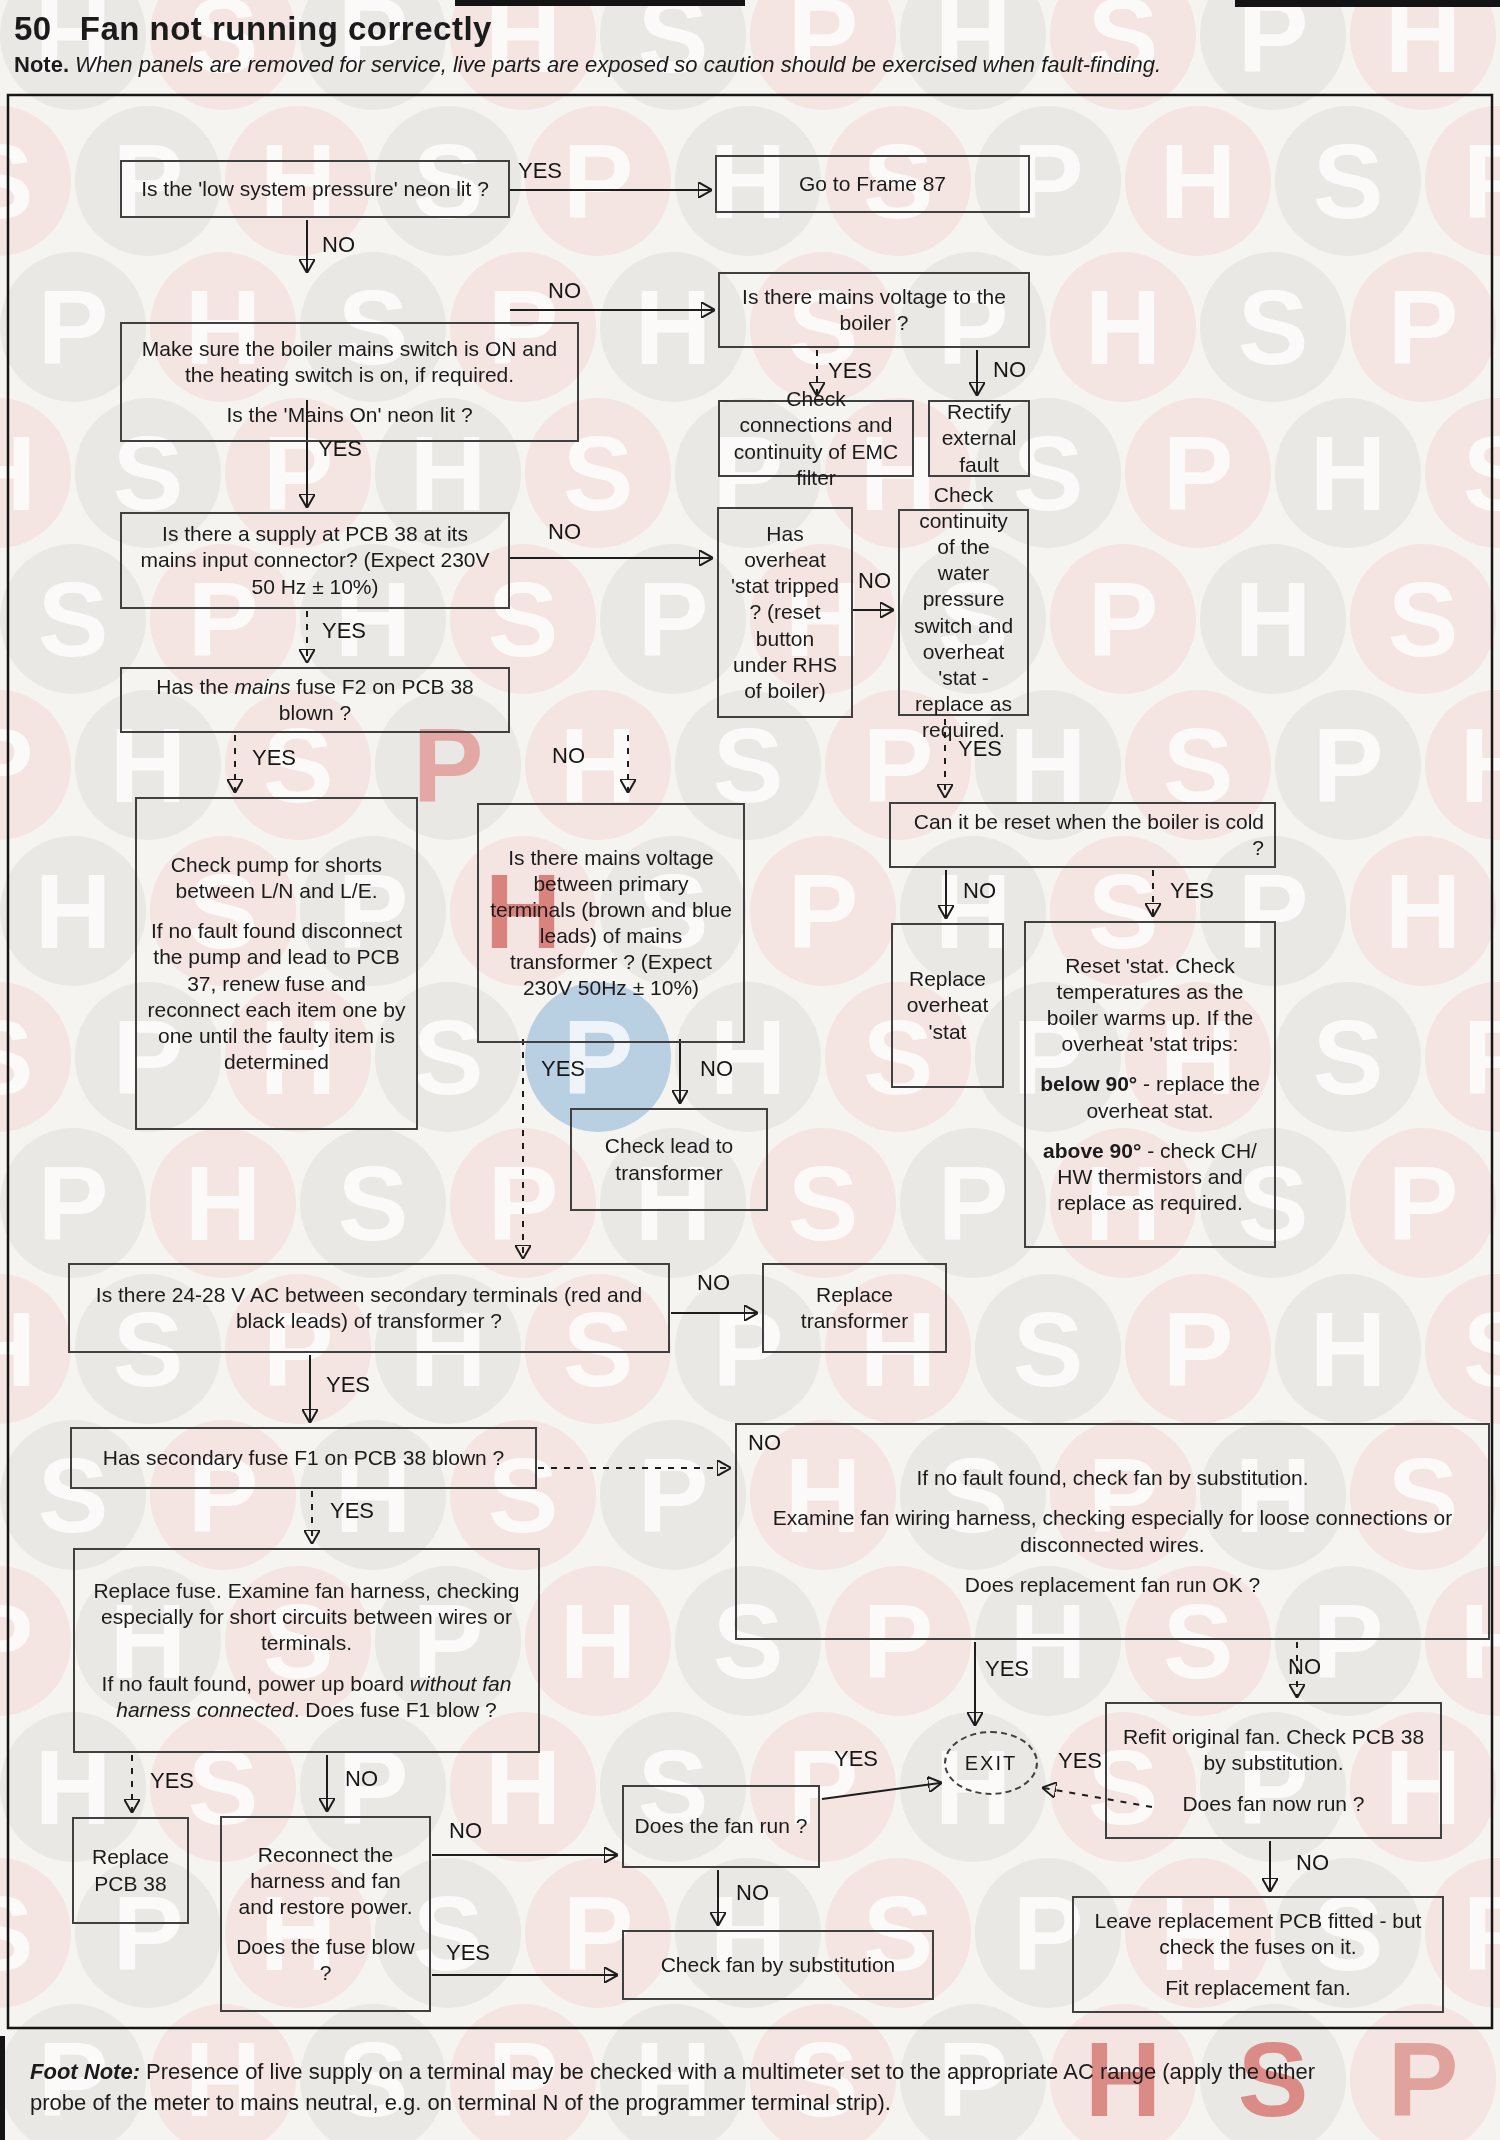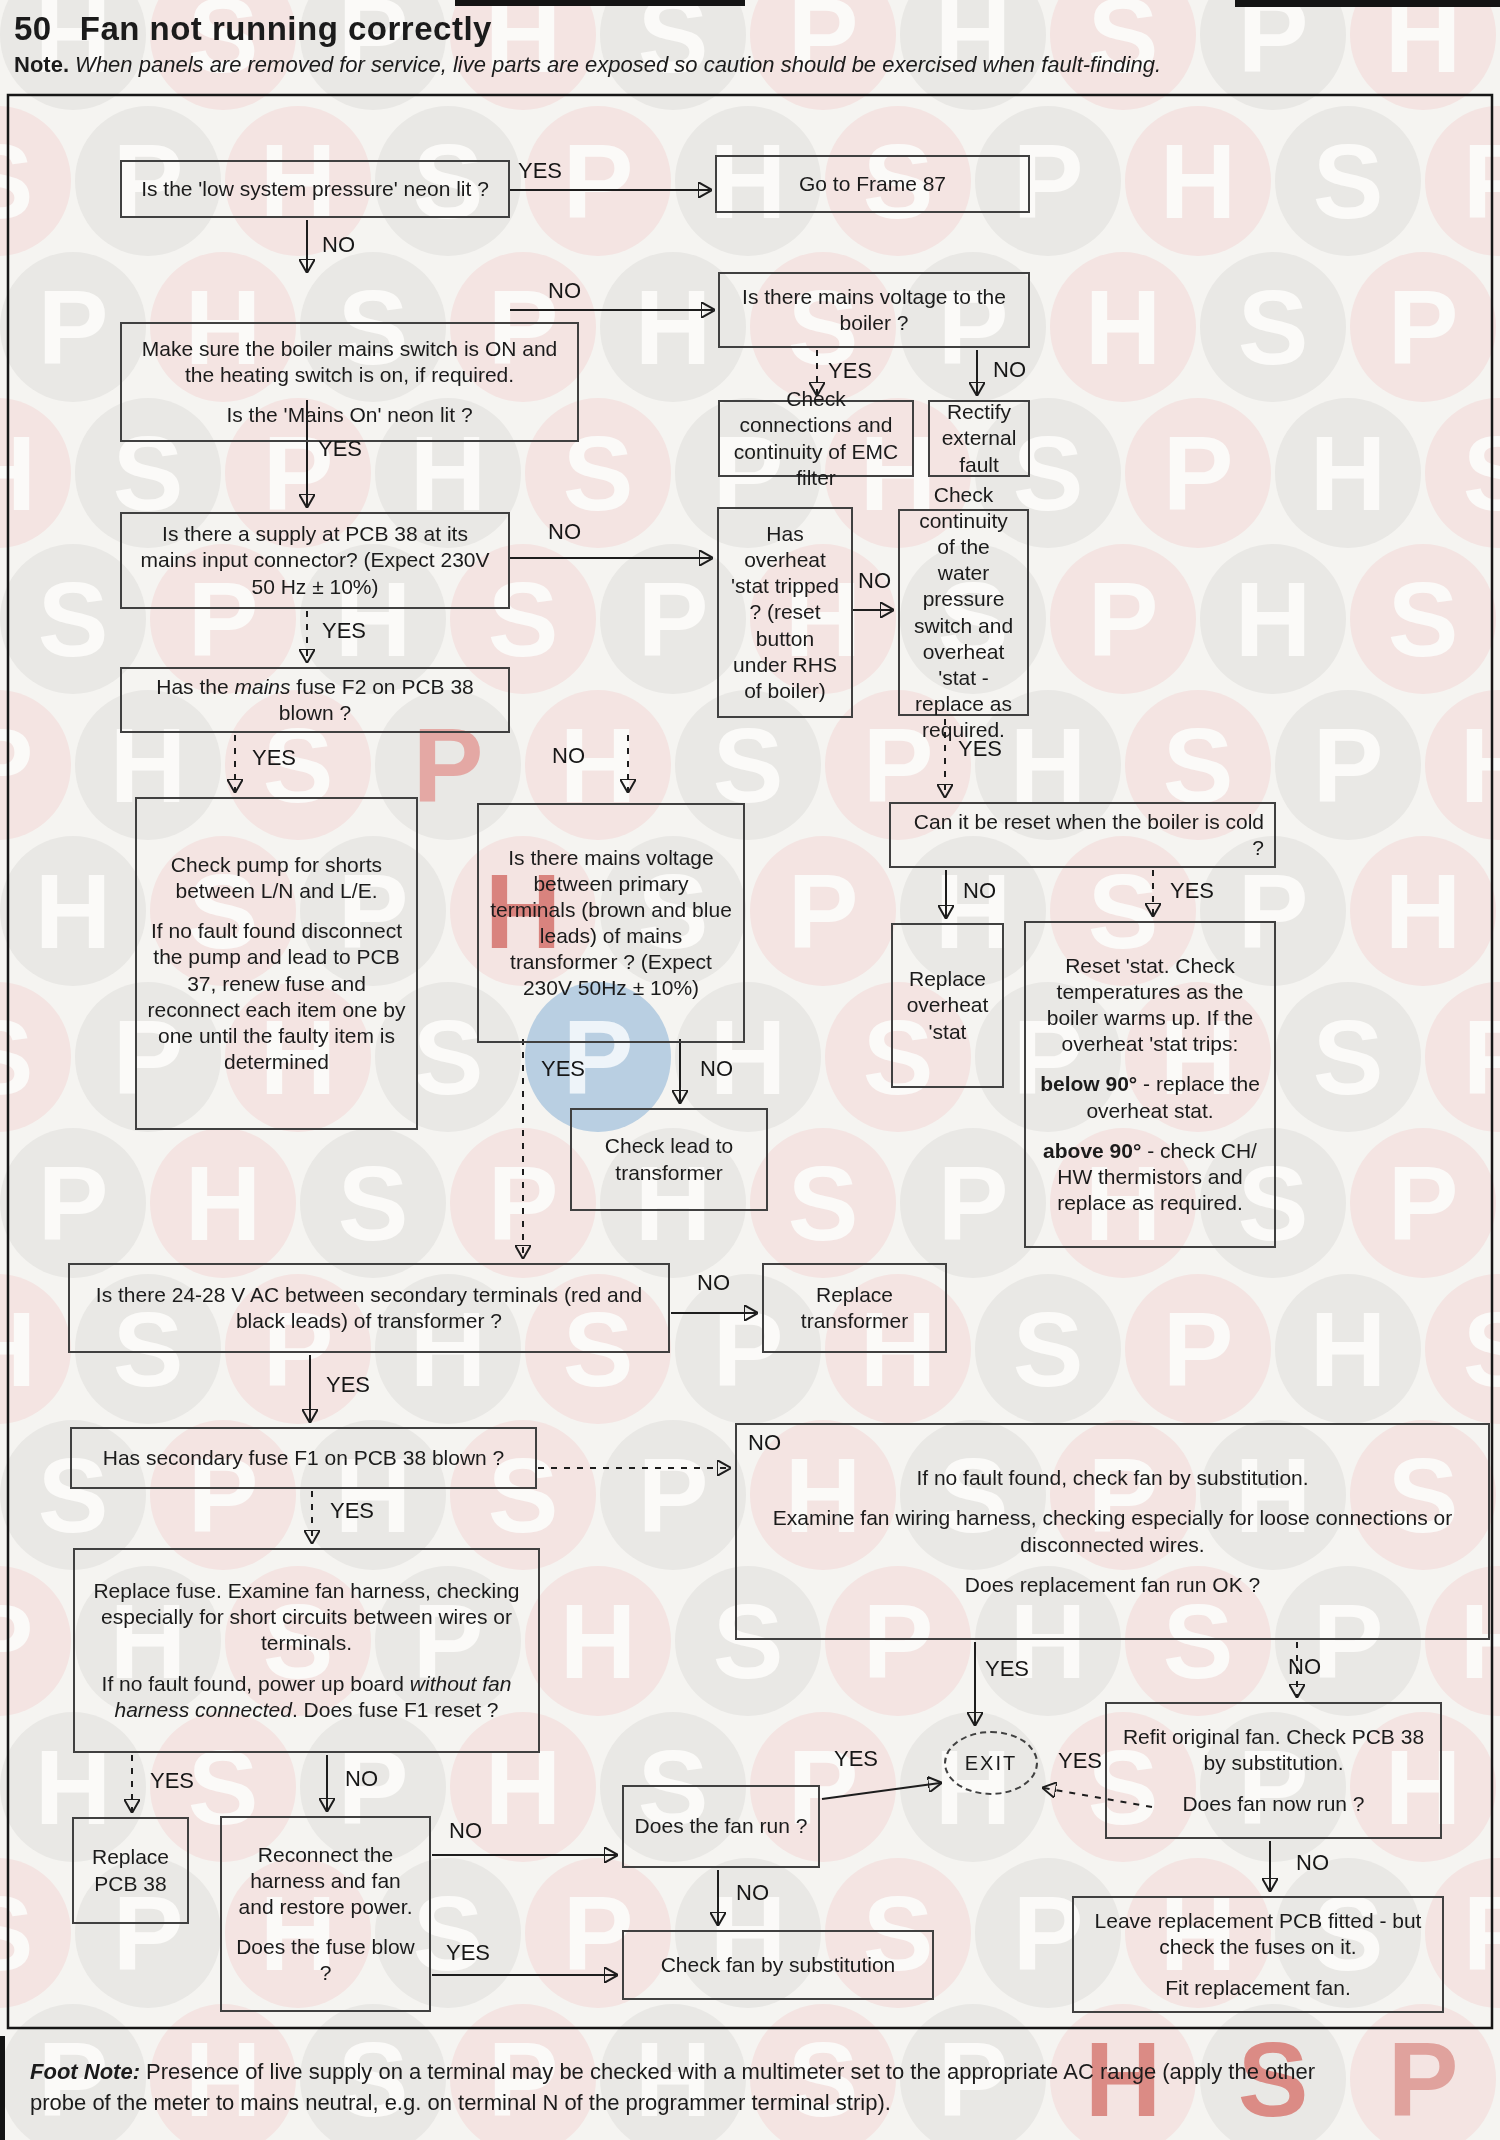--- a/index.html
+++ b/index.html
@@ -324,21 +324,21 @@
       <div class="node" style="left: 70px; top: 1427px; width: 467px; height: 62px;">
         <p><span>Has secondary fuse F1 on PCB 38 blown ?</span></p>
       </div>
       <div class="node" style="left: 735px; top: 1423px; width: 755px; height: 217px;">
         <p><span>If no fault found, check fan by substitution.</span></p>
         <p><span>Examine fan wiring harness, checking especially for loose connections or disconnected wires.</span></p>
         <p><span>Does replacement fan run OK ?</span></p>
       </div>
       <div class="node" style="left: 73px; top: 1548px; width: 467px; height: 205px;">
         <p><span>Replace fuse. Examine fan harness, checking especially for short circuits between wires or terminals.</span></p>
-        <p><span>If no fault found, power up board </span><span class="it">without fan harness connected</span><span>.  Does fuse F1 reset ?</span></p>
+        <p><span>If no fault found, power up board </span><span class="it">without fan harness connected</span><span>.  Does fuse F1 blow ?</span></p>
       </div>
       <div class="node" style="left: 72px; top: 1817px; width: 117px; height: 107px;">
         <p><span>Replace PCB 38</span></p>
       </div>
       <div class="node" style="left: 220px; top: 1816px; width: 211px; height: 196px;">
         <p><span>Reconnect the harness and fan and restore power.</span></p>
         <p><span>Does the fuse blow ?</span></p>
       </div>
       <div class="node" style="left: 622px; top: 1785px; width: 198px; height: 83px;">
         <p><span>Does the fan run ?</span></p>

